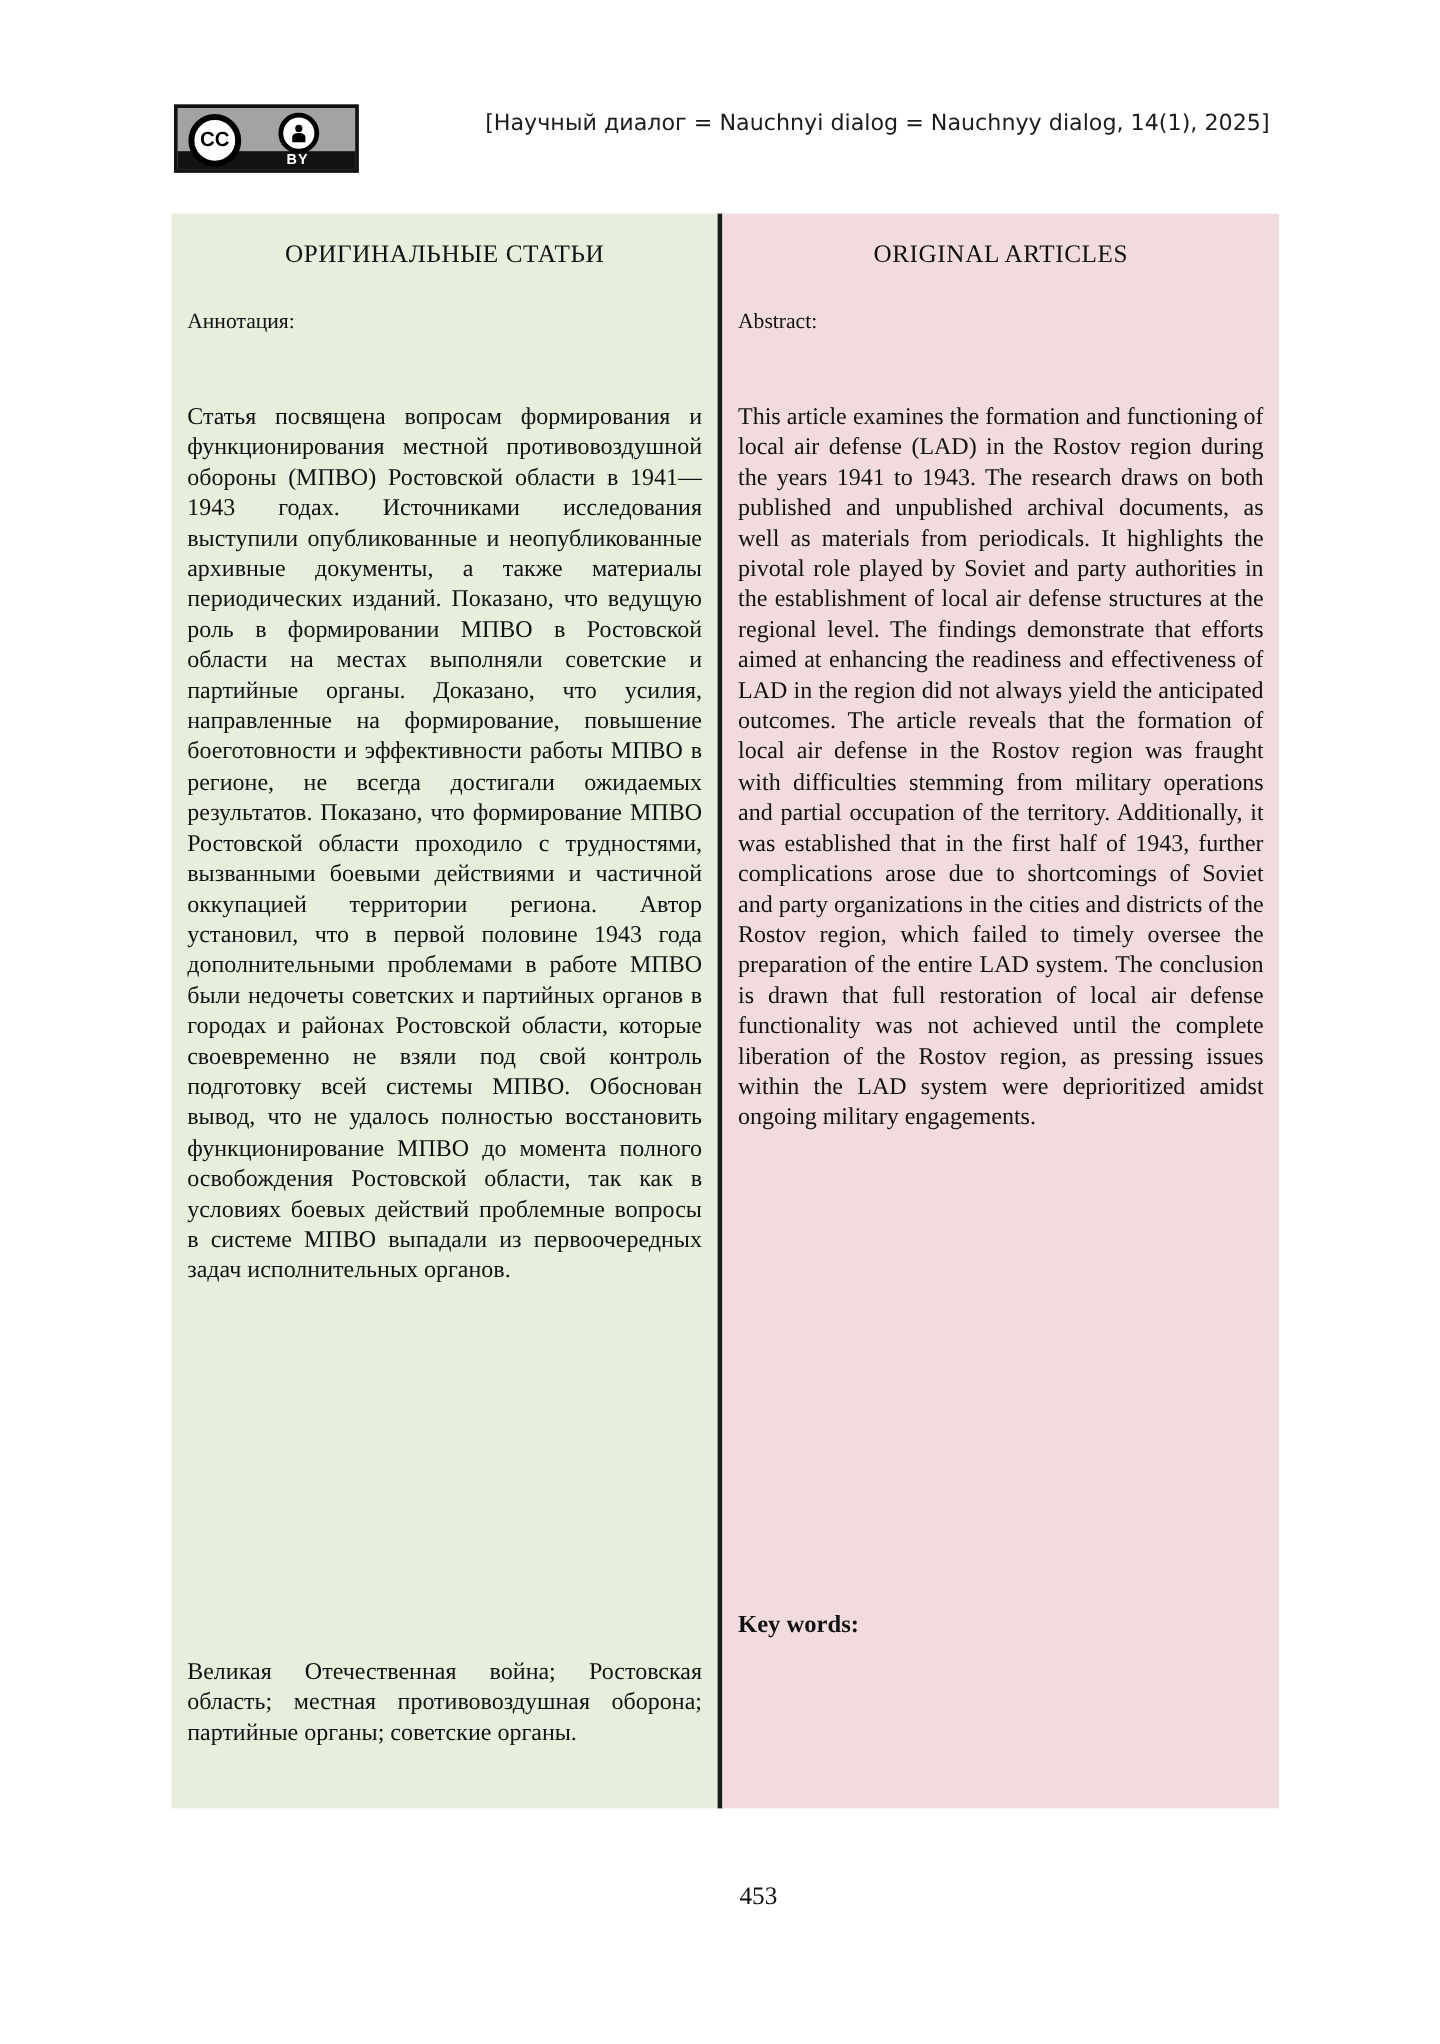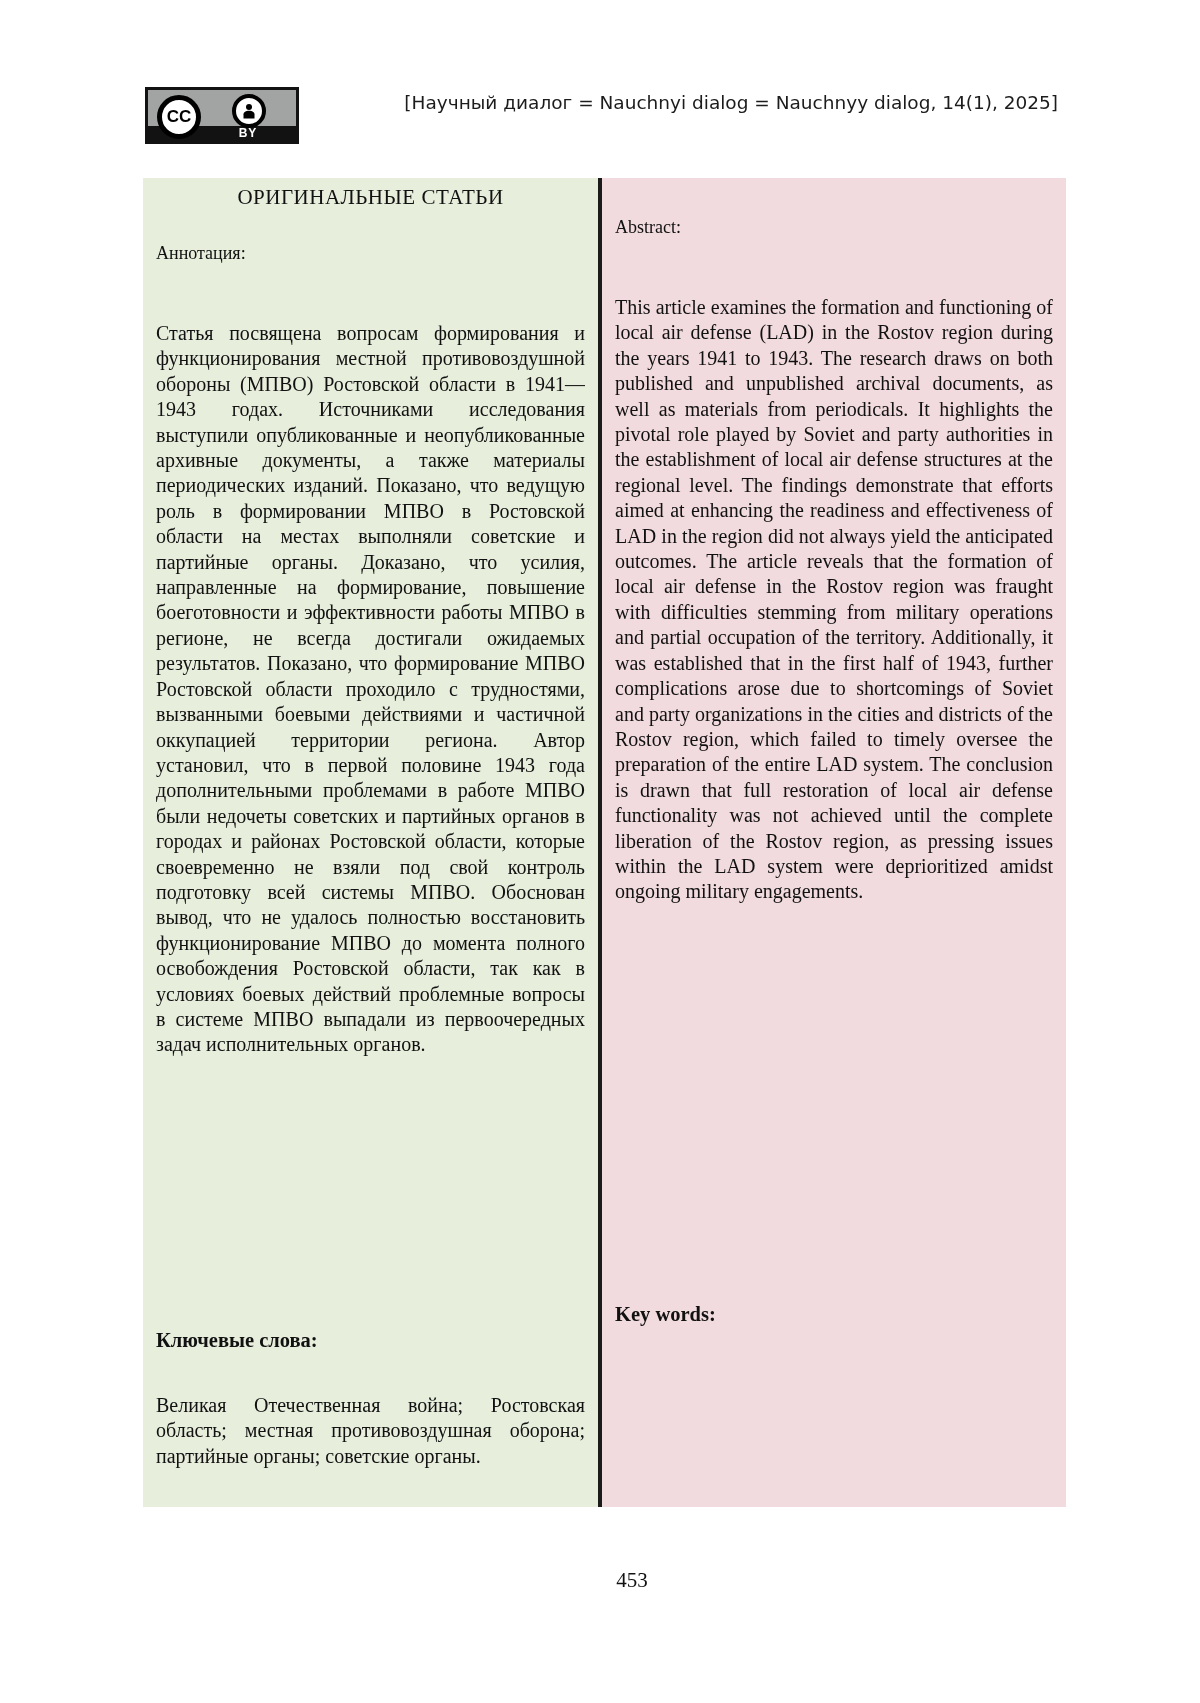--- a/index.html
+++ b/index.html
@@ -68,21 +68,21 @@
     color: #1c1c1c;
     white-space: nowrap;
   }
 
   
   .panels {
     position: absolute; left: 143px; top: 178px;
     width: 923px; height: 1329px;
     display: flex;
   }
-  .panel { box-sizing: border-box; padding: 6px 13px 0 13px; }
+  .panel { box-sizing: border-box; padding: 20px 13px 0 13px; }
   .panel.left  { width: 455px; background: #e7eedc; }
   .divider     { width: 4px;  background: #1b1b19; }
   .panel.right { width: 464px; background: #f2dbde; }
 
   .col-title {
     text-align: center;
     font-size: 21px; line-height: 26px;
     letter-spacing: 0.5px;
     height: 26px;
   }
@@ -139,27 +139,27 @@
   <div class="citation">
     <div>[Научный диалог = Nauchnyi dialog = Nauchnyy dialog, 14(1), 2025]</div>
   </div>
 
   <main class="panels">
 
     <section class="panel left" lang="ru">
       <div class="col-title">ОРИГИНАЛЬНЫЕ СТАТЬИ</div>
       <div class="sec-label">Аннотация:</div>
       <div class="body-text">Статья посвящена вопросам формирования и функционирования местной противовоздушной обороны (МПВО) Ростовской области в 1941—1943 годах. Источниками исследования выступили опубликованные и неопубликованные архивные документы, а также материалы периодических изданий. Показано, что ведущую роль в формировании МПВО в Ростовской области на местах выполняли советские и партийные органы. Доказано, что усилия, направленные на формирование, повышение боеготовности и эффективности работы МПВО в регионе, не всегда достигали ожидаемых результатов. Показано, что формирование МПВО Ростовской области проходило с трудностями, вызванными боевыми действиями и частичной оккупацией территории региона. Автор установил, что в первой половине 1943 года дополнительными проблемами в работе МПВО были недочеты советских и партийных органов в городах и районах Ростовской области, которые своевременно не взяли под свой контроль подготовку всей системы МПВО. Обоснован вывод, что не удалось полностью восстановить функционирование МПВО до момента полного освобождения Ростовской области, так как в условиях боевых действий проблемные вопросы в системе МПВО выпадали из первоочередных задач исполнительных органов.</div>
-      <div class="kw-label">Ключевые слова:</div>
       <div class="kw-text">Великая Отечественная война; Ростовская область; местная противовоздушная оборона; партийные органы; советские органы.</div>
     </section>
 
     <div class="divider"></div>
 
     <section class="panel right" lang="en">
+      <div class="col-title">ORIGINAL ARTICLES</div>
       <div class="sec-label">Abstract:</div>
       <div class="body-text">This article examines the formation and functioning of local air defense (LAD) in the Rostov region during the years 1941 to 1943. The research draws on both published and unpublished archival documents, as well as materials from periodicals. It highlights the pivotal role played by Soviet and party authorities in the establishment of local air defense structures at the regional level. The findings demonstrate that efforts aimed at enhancing the readiness and effectiveness of LAD in the region did not always yield the anticipated outcomes. The article reveals that the formation of local air defense in the Rostov region was fraught with difficulties stemming from military operations and partial occupation of the territory. Additionally, it was established that in the first half of 1943, further complications arose due to shortcomings of Soviet and party organizations in the cities and districts of the Rostov region, which failed to timely oversee the preparation of the entire LAD system. The conclusion is drawn that full restoration of local air defense functionality was not achieved until the complete liberation of the Rostov region, as pressing issues within the LAD system were deprioritized amidst ongoing military engagements.</div>
       <div class="kw-label">Key words:</div>
     </section>
 
   </main>
 
   <div class="page-number">453</div>
 
 </div>

